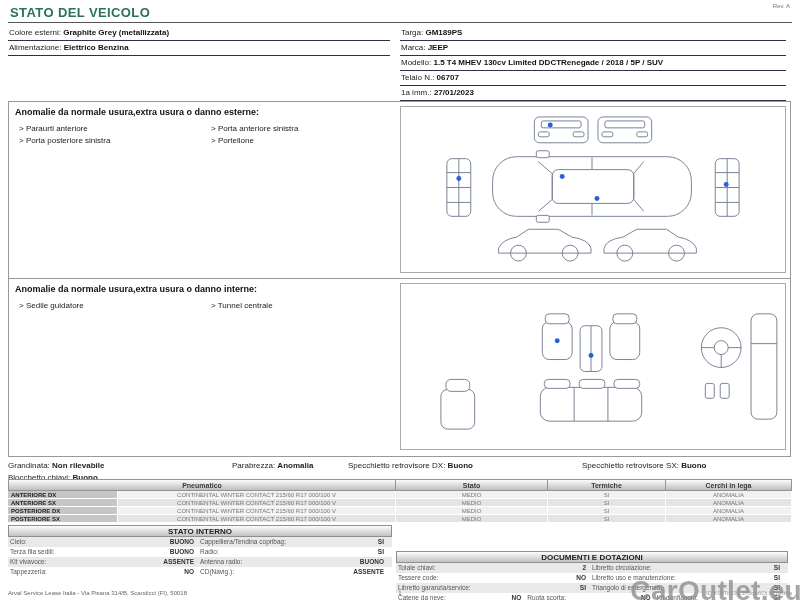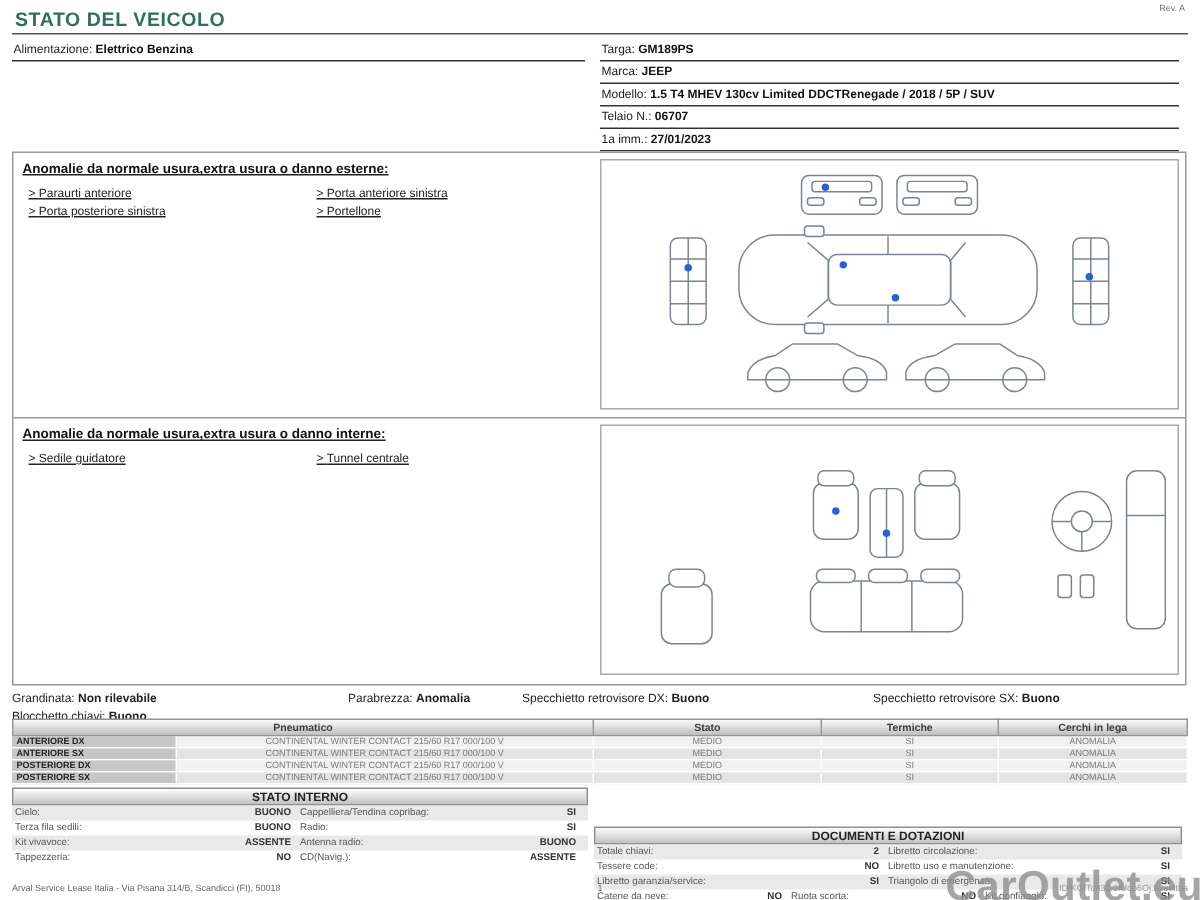--- a/index.html
+++ b/index.html
@@ -16,21 +16,21 @@
   .info-left  { position:absolute; top:27px; left:8px;  width:382px; }
   .info-right { position:absolute; top:27px; left:400px; width:386px; }
   .field { font-size:8px; line-height:9px; padding:1px 0 3px 1px;
            border-bottom:1.2px solid #30304a; margin-bottom:1px; min-height:12px; }
   .flabel { color:#222; }
   .fvalue { font-weight:bold; color:#111; }
   .field.modello .wraplimit { display:inline-block; max-width:322px; vertical-align:top; }
 
   
   .main-box { position:absolute; top:101px; left:8px; width:783px; height:356px;
-              border:1px solid #999; background:#fff;text-decoration:underline; }
+              border:1px solid #999; background:#fff; }
   .damage-section { position:relative; height:177px; }
   .damage-section.exterior { border-bottom:1px solid #999; }
   .section-heading { font-size:9px; font-weight:bold; color:#111; padding:5px 0 0 6px; }
   .item-grid { display:grid; grid-template-columns:192px 190px; row-gap:3px;
                padding:7px 0 0 10px; font-size:8px; color:#222; }
   .damage-item::before { content:"> "; }
   .diagram-box { position:absolute; top:4px; right:4px; width:386px; height:167px;
                  border:1px solid #aaa; background:#fff; }
   .diagram-box svg { width:100%; height:100%; display:block; }
 
@@ -80,20 +80,23 @@
 <body>
 
 <div class="page">
 
   <div class="title">STATO DEL VEICOLO</div>
   <div class="rev">Rev. A</div>
   <div class="title-rule"></div>
 
   <div class="info-left">
     <div class="field">
+      <span class="flabel">Colore esterni: </span><span class="fvalue">Graphite Grey (metallizzata)</span>
+    </div>
+    <div class="field">
       <span class="flabel">Alimentazione: </span><span class="fvalue">Elettrico Benzina</span>
     </div>
   </div>
 
   <div class="info-right">
     <div class="field">
       <span class="flabel">Targa: </span><span class="fvalue">GM189PS</span>
     </div>
     <div class="field">
       <span class="flabel">Marca: </span><span class="fvalue">JEEP</span>

